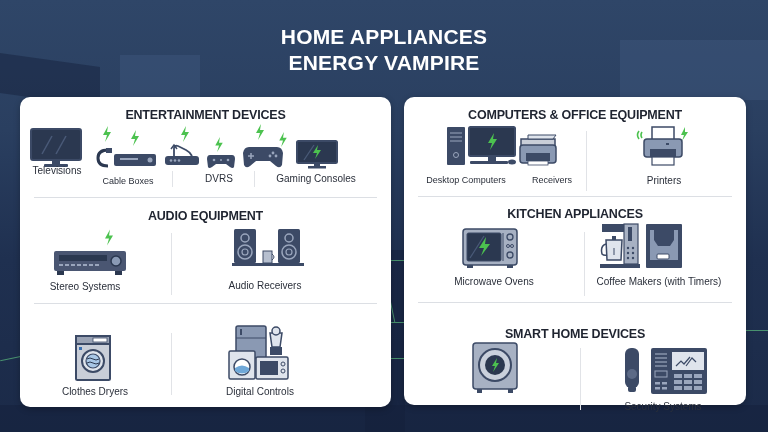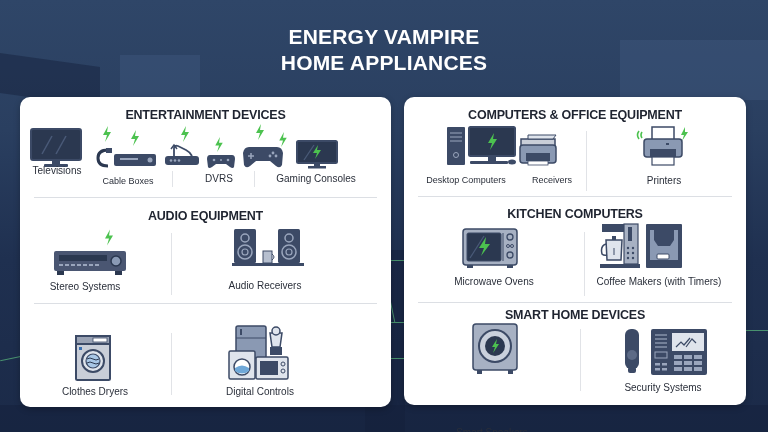--- a/index.html
+++ b/index.html
@@ -53,22 +53,22 @@
   <div class="circuit" style="left:365px;top:260px;width:40px;height:0;border-top-width:1px;"></div>
   <div class="circuit" style="left:365px;top:282px;width:25px;height:0;border-top-width:1px;"></div>
   <div class="circuit" style="left:390px;top:282px;width:14px;height:40px;border-left-width:1px;transform:skewX(12deg);"></div>
   <div class="circuit" style="left:365px;top:322px;width:40px;height:0;border-top-width:1px;"></div>
   <div class="circuit" style="left:365px;top:358px;width:40px;height:0;border-top-width:1px;"></div>
   <div class="circuit" style="left:0;top:358px;width:22px;height:0;border-top-width:1px;transform:rotate(-12deg);"></div>
   <div class="circuit" style="left:746px;top:330px;width:22px;height:0;border-top-width:1px;"></div>
 </div>
 
 <div class="title">
+  <div>HOME APPLIANCES</div>
   <div>ENERGY VAMPIRE</div>
-  <div>HOME APPLIANCES</div>
 </div>
 
 <div class="panel left">
 
   <div class="section" style="top:0;height:98px;">
     <div class="section-title" style="top:11px;">ENTERTAINMENT DEVICES</div>
 
     <svg class="icon" style="left:10px;top:31px;" width="52" height="40" viewBox="0 0 52 40">
       <rect x="1" y="1" width="50" height="31" rx="2" fill="#2b3850" stroke="#3c4a66" stroke-width="2"></rect>
       <line x1="12" y1="26" x2="22" y2="8" stroke="#4a5a78" stroke-width="1.5"></line>
@@ -257,21 +257,21 @@
       <rect x="30" y="18" width="3" height="2" fill="#3c4a66"></rect>
       <rect x="14" y="24" width="26" height="8" fill="#3c4a66"></rect>
       <rect x="16" y="32" width="22" height="8" fill="#ffffff" stroke="#3c4a66" stroke-width="1.2"></rect>
     </svg>
     <span class="label" style="left:260px;top:78px;">Printers</span>
   </div>
 
   <div class="hsep" style="top:99px;"></div>
 
   <div class="section" style="top:99px;height:104px;">
-    <div class="section-title" style="top:11px;">KITCHEN COMPUTERS</div>
+    <div class="section-title" style="top:11px;">KITCHEN APPLIANCES</div>
 
     <svg class="icon" style="left:58px;top:32px;" width="56" height="42" viewBox="0 0 56 42">
       <rect x="1" y="1" width="54" height="36" rx="3" fill="#a7b1c3" stroke="#3c4a66" stroke-width="1.5"></rect>
       <rect x="5" y="5" width="34" height="28" rx="1.5" fill="#2b3850" stroke="#3c4a66"></rect>
       <line x1="8" y1="30" x2="22" y2="8" stroke="#4a5a78" stroke-width="1.2"></line>
       <path d="M24 9 L17 20 L22 20 L19 28 L28 16 L23 16 Z" fill="#4cc24f"></path>
       <line x1="41" y1="5" x2="41" y2="33" stroke="#3c4a66"></line>
       <circle cx="48" cy="9" r="3" fill="none" stroke="#3c4a66" stroke-width="1.3"></circle>
       <circle cx="46" cy="18" r="1.5" fill="none" stroke="#3c4a66"></circle>
         <circle cx="50" cy="18" r="1.5" fill="none" stroke="#3c4a66"></circle>
@@ -303,21 +303,21 @@
       <rect x="48" y="2" width="36" height="44" rx="1" fill="#3c4a66"></rect>
       <rect x="52" y="8" width="28" height="30" fill="#8a99b3"></rect>
       <path d="M56 8 h20 v10 l-4 6 h-12 l-4 -6 Z" fill="#3c4a66"></path>
       <rect x="59" y="32" width="12" height="5" rx="1" fill="#ffffff" stroke="#3c4a66"></rect>
     </svg>
     <span class="label" style="left:255px;top:80px;">Coffee Makers (with Timers)</span>
   </div>
 
   <div class="hsep" style="top:205px;"></div>
 
-  <div class="section" style="top:200px;height:103px;padding-left:9px;">
+  <div class="section" style="top:219px;height:103px;padding-left:9px;">
     <div class="section-title" style="top:11px;">SMART HOME DEVICES</div>
 
     <svg class="icon" style="left:68px;top:26px;" width="46" height="52" viewBox="0 0 46 52">
       <rect x="1" y="1" width="44" height="46" rx="3" fill="#a7b1c3" stroke="#3c4a66" stroke-width="1.5"></rect>
       <circle cx="23" cy="23" r="16" fill="#c9d0dc" stroke="#3c4a66" stroke-width="2"></circle>
       <circle cx="23" cy="23" r="10" fill="#2b3850"></circle>
       <path d="M25 16 L20 24 L23 24 L21 30 L27 21 L24 21 Z" fill="#4cc24f"></path>
       <rect x="5" y="47" width="5" height="4" fill="#3c4a66"></rect>
         <rect x="36" y="47" width="5" height="4" fill="#3c4a66"></rect>
     </svg>

